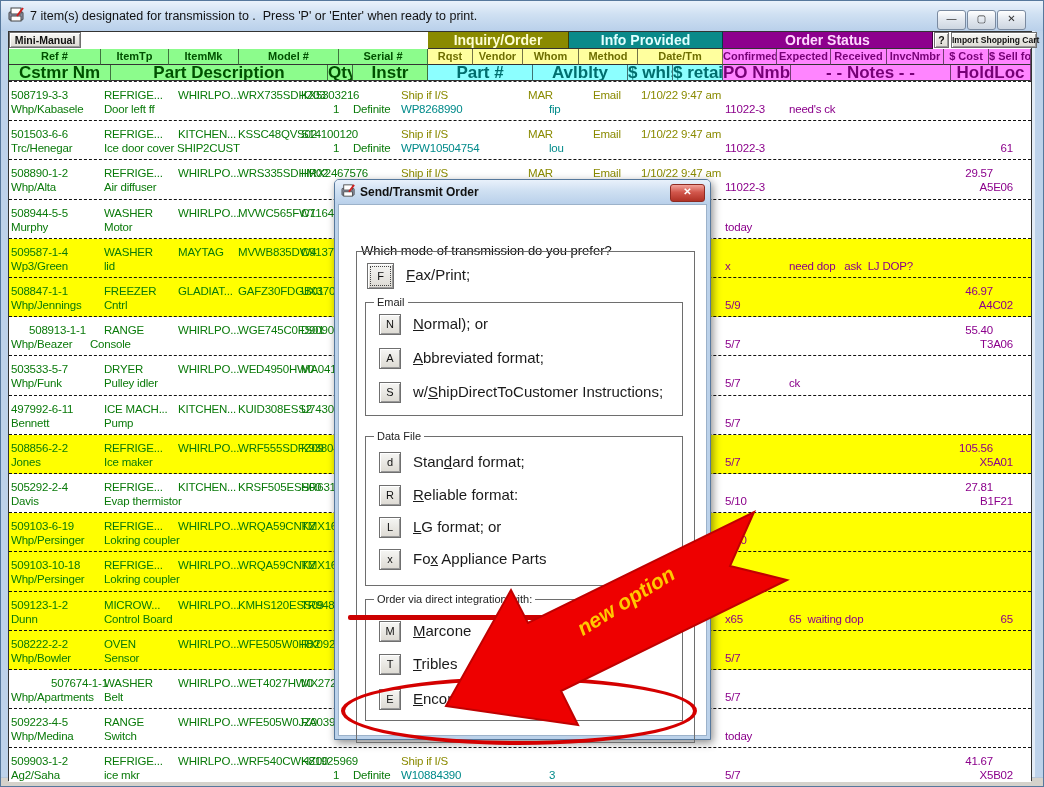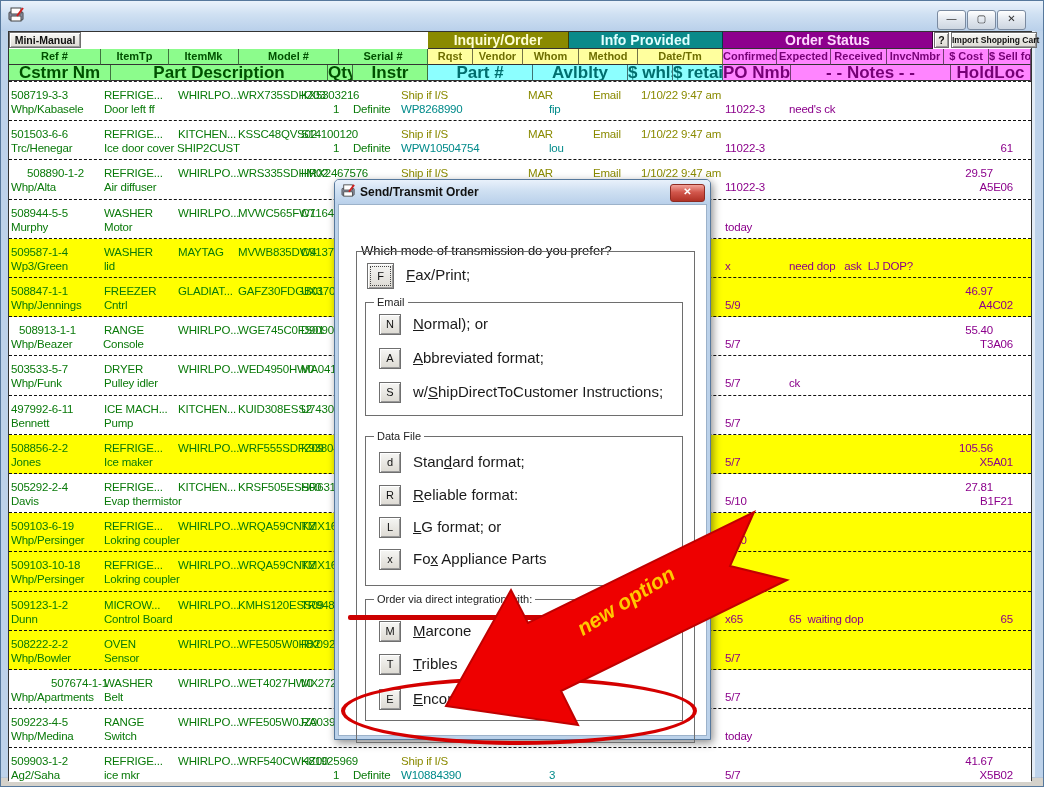--- a/index.html
+++ b/index.html
@@ -81,20 +81,21 @@
 
   <div class="titlebar">
     <span class="app-icon">
       <svg width="17" height="15" viewBox="0 0 17 15">
           <rect x="1" y="5" width="14" height="8" rx="1" fill="#9aa0b8" stroke="#444"></rect>
           <rect x="3" y="1" width="10" height="6" fill="#fff" stroke="#444"></rect>
           <rect x="3" y="9" width="10" height="5" fill="#fff" stroke="#444"></rect>
           <line x1="15" y1="1" x2="9" y2="9" stroke="#d02020" stroke-width="2"></line>
         </svg>
     </span>
+    <span class="title-text">7 item(s) designated for transmission to .  Press 'P' or 'Enter' when ready to print.</span>
   </div>
   <div class="winbtn" style="left:936px;">—</div>
   <div class="winbtn" style="left:966px;">▢</div>
   <div class="winbtn" style="left:996px;">✕</div>
 
   <div class="frame-left"></div>
   <div class="frame-right"></div>
   <div class="frame-right2"></div>
   <div class="frame-bottom"></div>
   <div class="tbl-border"></div>
@@ -168,21 +169,21 @@
         <span class="f l2 cg" style="left: 2px;">Trc/Henegar</span>
         <span class="f l2 cg" style="left: 95px;">Ice door cover SHIP2CUST</span>
         <span class="f l2 cg" style="left: 324px;">1</span>
         <span class="f l2 cg" style="left: 344px;">Definite</span>
         <span class="f l2 ct" style="left: 392px;">WPW10504754</span>
         <span class="f l2 ct" style="left: 540px;">lou</span>
         <span class="f l2 cp" style="left: 716px;">11022-3</span>
         <span class="f l2 cp" style="right: 18px;">61</span>
       </div>
       <div class="row" style="top: 78.4px;">
-        <span class="f l1 cg" style="left: 2px; margin-left: 16px;">508890-1-2</span>
+        <span class="f l1 cg" style="left: 2px;">508890-1-2</span>
         <span class="f l1 cg" style="left: 95px;">REFRIGE...</span>
         <span class="f l1 cg" style="left: 169px;">WHIRLPO...</span>
         <span class="f l1 cg" style="left: 229px;">WRS335SDHM02</span>
         <span class="f l1 cg" style="left: 292px;">HRX2467576</span>
         <span class="f l1 co" style="left: 392px;">Ship if I/S</span>
         <span class="f l1 co" style="left: 519px;">MAR</span>
         <span class="f l1 co" style="left: 584px;">Email</span>
         <span class="f l1 co" style="left: 632px;">1/10/22 9:47 am</span>
         <span class="f l2 cg" style="left: 2px;">Whp/Alta</span>
         <span class="f l2 cg" style="left: 95px;">Air diffuser</span>
@@ -217,27 +218,27 @@
         <span class="f l1 cg" style="left: 169px;">GLADIAT...</span>
         <span class="f l1 cg" style="left: 229px;">GAFZ30FDGB01</span>
         <span class="f l1 cg" style="left: 292px;">UX3704</span>
         <span class="f l2 cg" style="left: 2px;">Whp/Jennings</span>
         <span class="f l2 cg" style="left: 95px;">Cntrl</span>
         <span class="f l2 cp" style="left: 716px;">5/9</span>
         <span class="f l1 cp" style="right: 38px;">46.97</span>
         <span class="f l2 cp" style="right: 18px;">A4C02</span>
       </div>
       <div class="row" style="top: 235.2px;">
-        <span class="f l1 cg" style="left: 2px; padding-left: 8px;">508913-1-1</span>
+        <span class="f l1 cg" style="left: 12px; padding-left: 8px;">508913-1-1</span>
         <span class="f l1 cg" style="left: 95px;">RANGE</span>
         <span class="f l1 cg" style="left: 169px;">WHIRLPO...</span>
         <span class="f l1 cg" style="left: 229px;">WGE745C0FS01</span>
         <span class="f l1 cg" style="left: 292px;">D90907</span>
         <span class="f l2 cg" style="left: 2px;">Whp/Beazer</span>
-        <span class="f l2 cg" style="left: 94px;">Console</span>
+        <span class="f l2 cg" style="left: 81px;">Console</span>
         <span class="f l2 cp" style="left: 716px;">5/7</span>
         <span class="f l1 cp" style="right: 38px;">55.40</span>
         <span class="f l2 cp" style="right: 18px;">T3A06</span>
       </div>
       <div class="row" style="top: 274.4px;">
         <span class="f l1 cg" style="left: 2px;">503533-5-7</span>
         <span class="f l1 cg" style="left: 95px;">DRYER</span>
         <span class="f l1 cg" style="left: 169px;">WHIRLPO...</span>
         <span class="f l1 cg" style="left: 229px;">WED4950HW0</span>
         <span class="f l1 cg" style="left: 292px;">MA0414</span>

